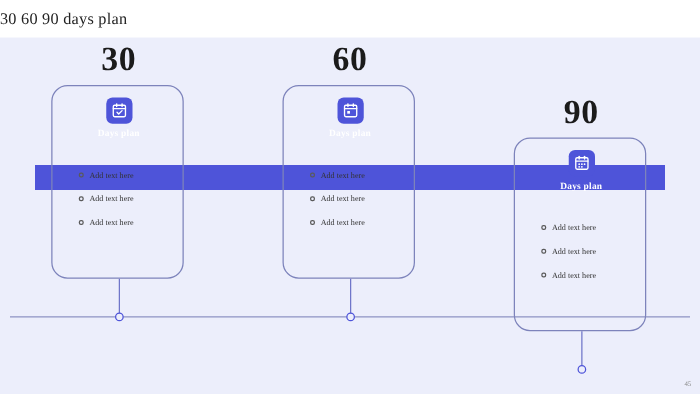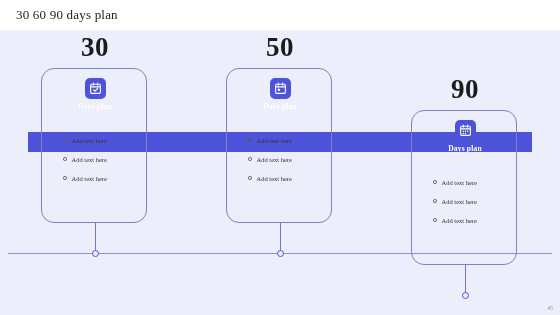--- a/index.html
+++ b/index.html
@@ -27,21 +27,21 @@
     width: 560px;
     height: 30px;
     background: #ffffff;
     display: flex;
     align-items: center;
   }
   .slide-title {
     font-family: "Liberation Serif", serif;
     font-size: 13px;
     color: #222222;
-    padding-left: 16px;
+    padding-left: 0;
     letter-spacing: 0.2px;
   }
   .canvas {
     position: absolute;
     left: 0;
     top: 30px;
     width: 560px;
     height: 285px;
   }
   
@@ -225,21 +225,21 @@
           <div class="bullet-row">
             <span class="bullet-dot"></span>
             <span class="bullet-text">Add text here</span>
           </div>
         </div>
         <div class="stem"></div>
         <div class="node"></div>
       </div>
 
       <div class="card-col c1">
-        <div class="big-number">50</div>
+        <div class="big-number">60</div>
         <div class="card-box"></div>
         <div class="icon-badge">
           <svg width="13" height="13" viewBox="0 0 24 24" fill="none" stroke="#ffffff" stroke-width="2" stroke-linecap="round" stroke-linejoin="round">
             <rect x="3" y="4" width="18" height="17" rx="2"></rect>
             <line x1="3" y1="9" x2="21" y2="9"></line>
             <line x1="8" y1="2" x2="8" y2="6"></line>
             <line x1="16" y1="2" x2="16" y2="6"></line>
             <rect x="7" y="12.5" width="4" height="4" fill="#ffffff" stroke="none"></rect>
           </svg>
         </div>

